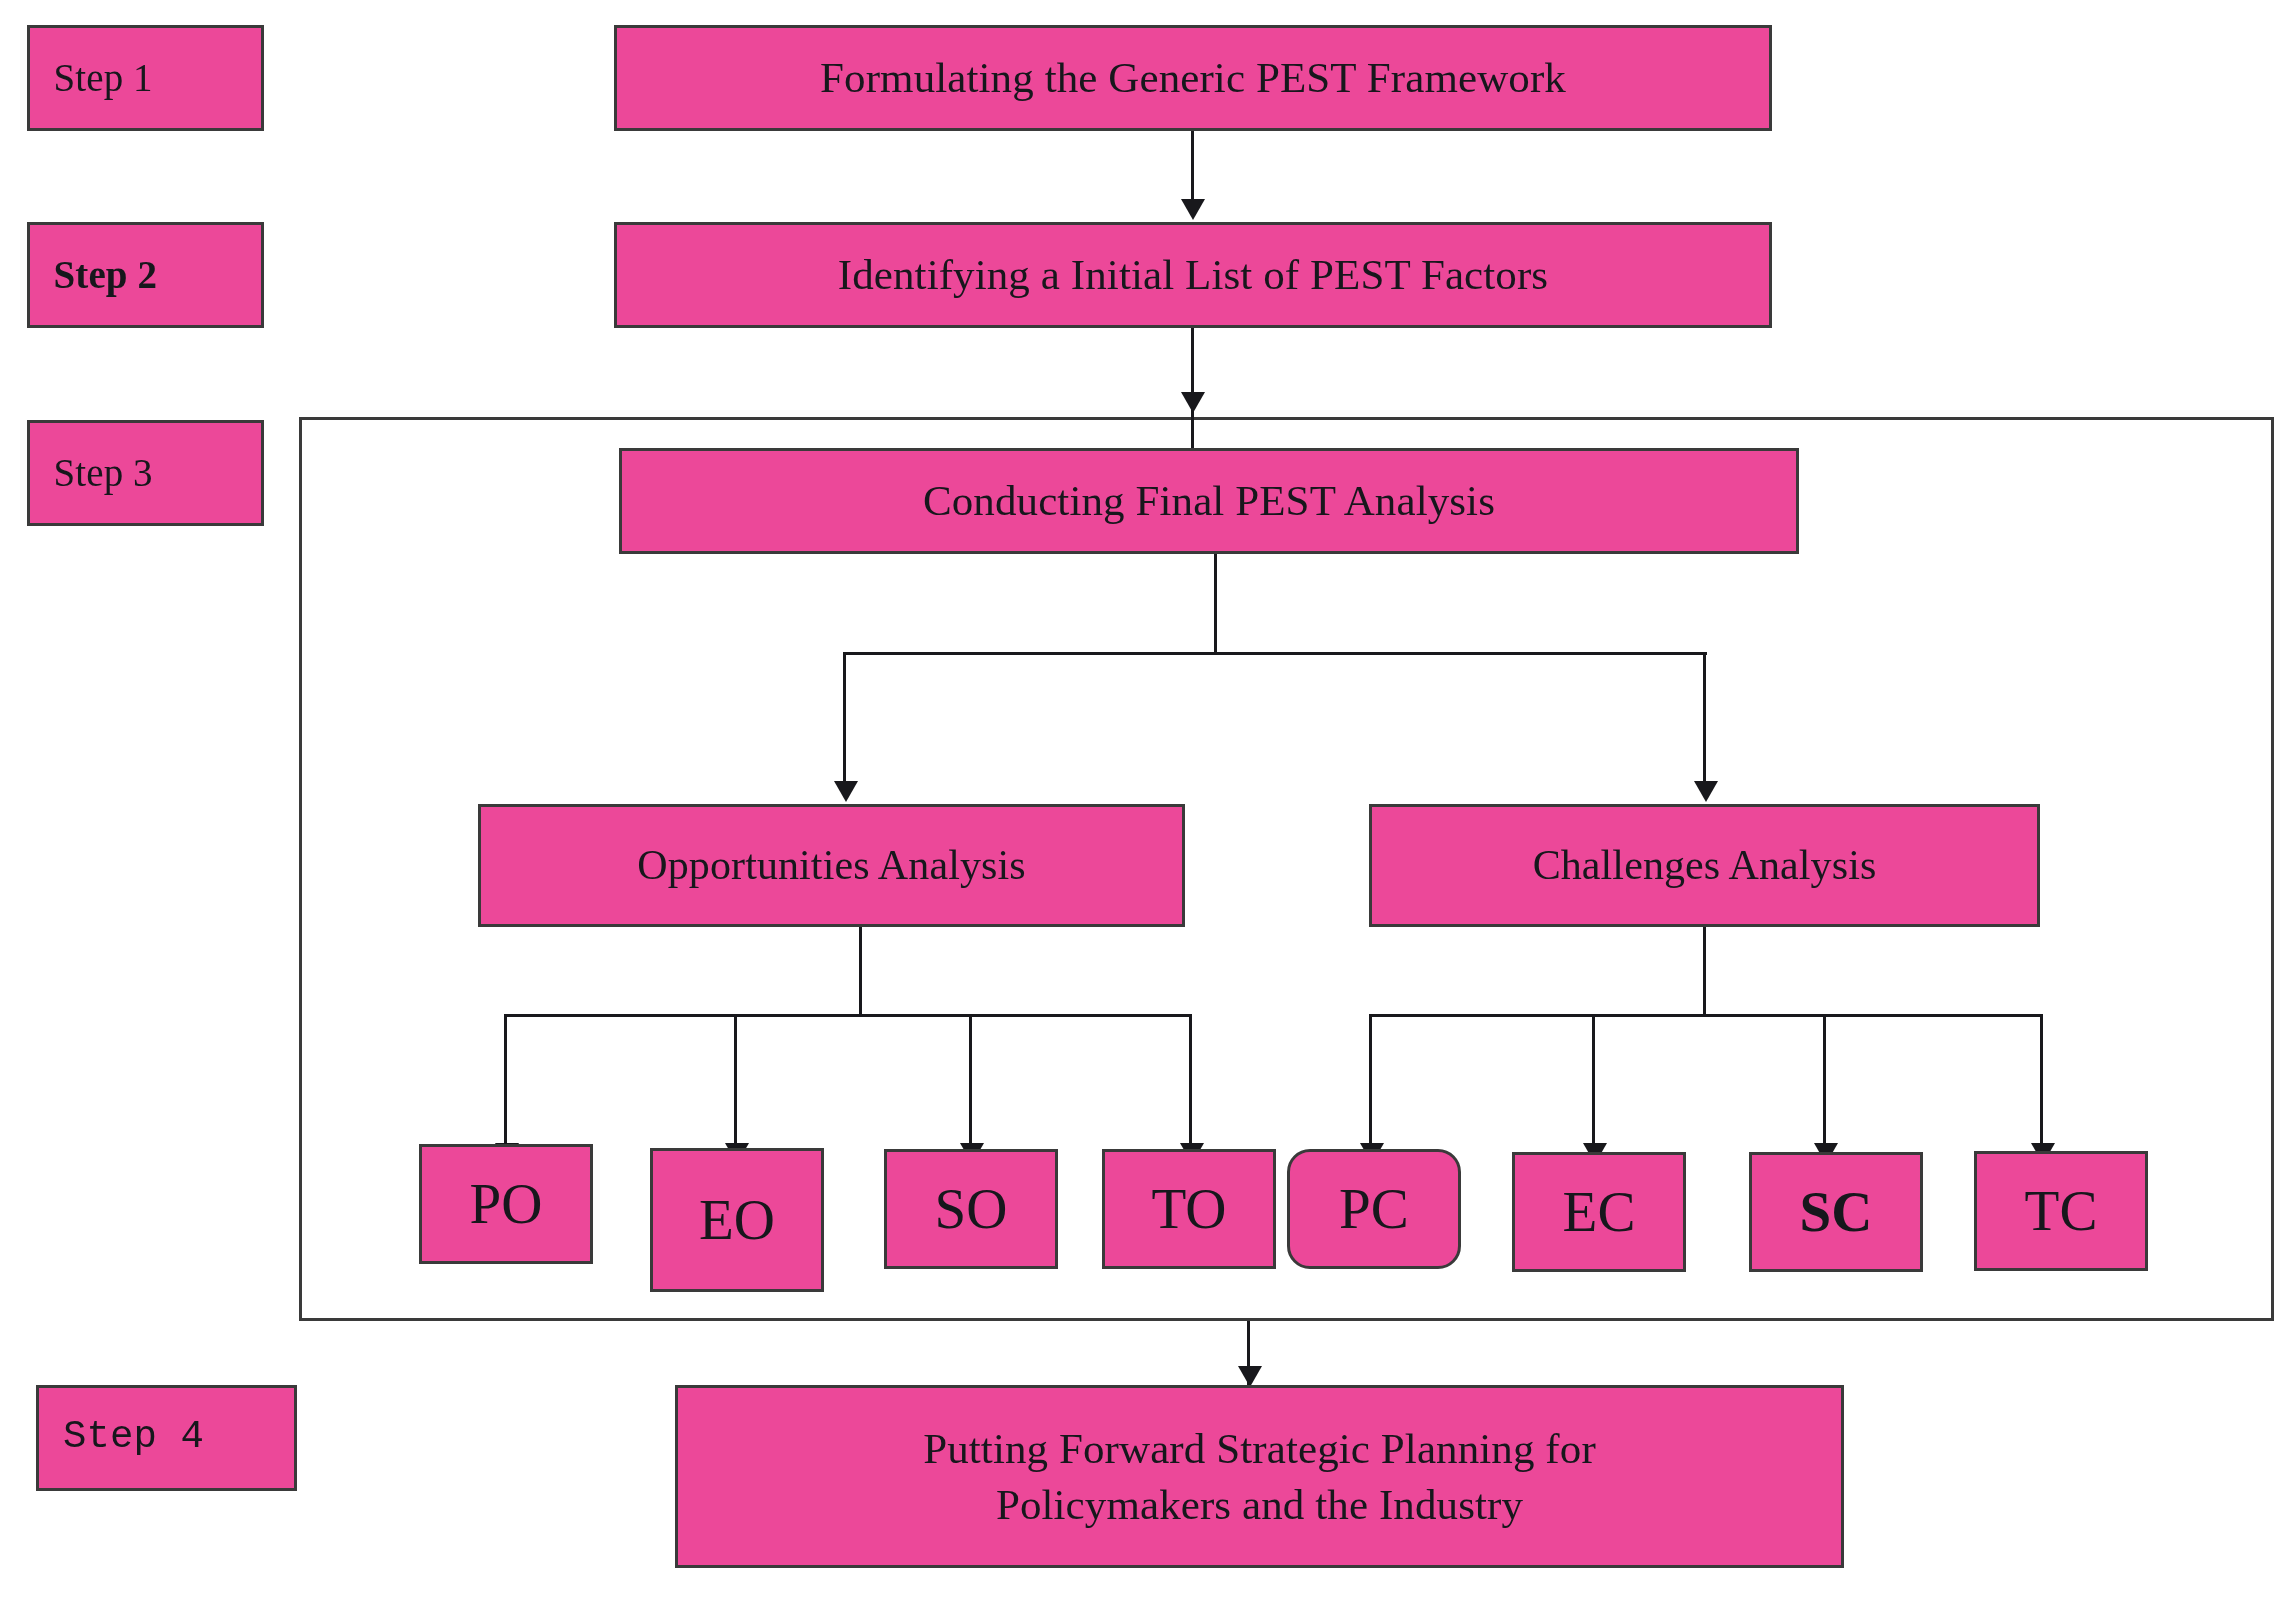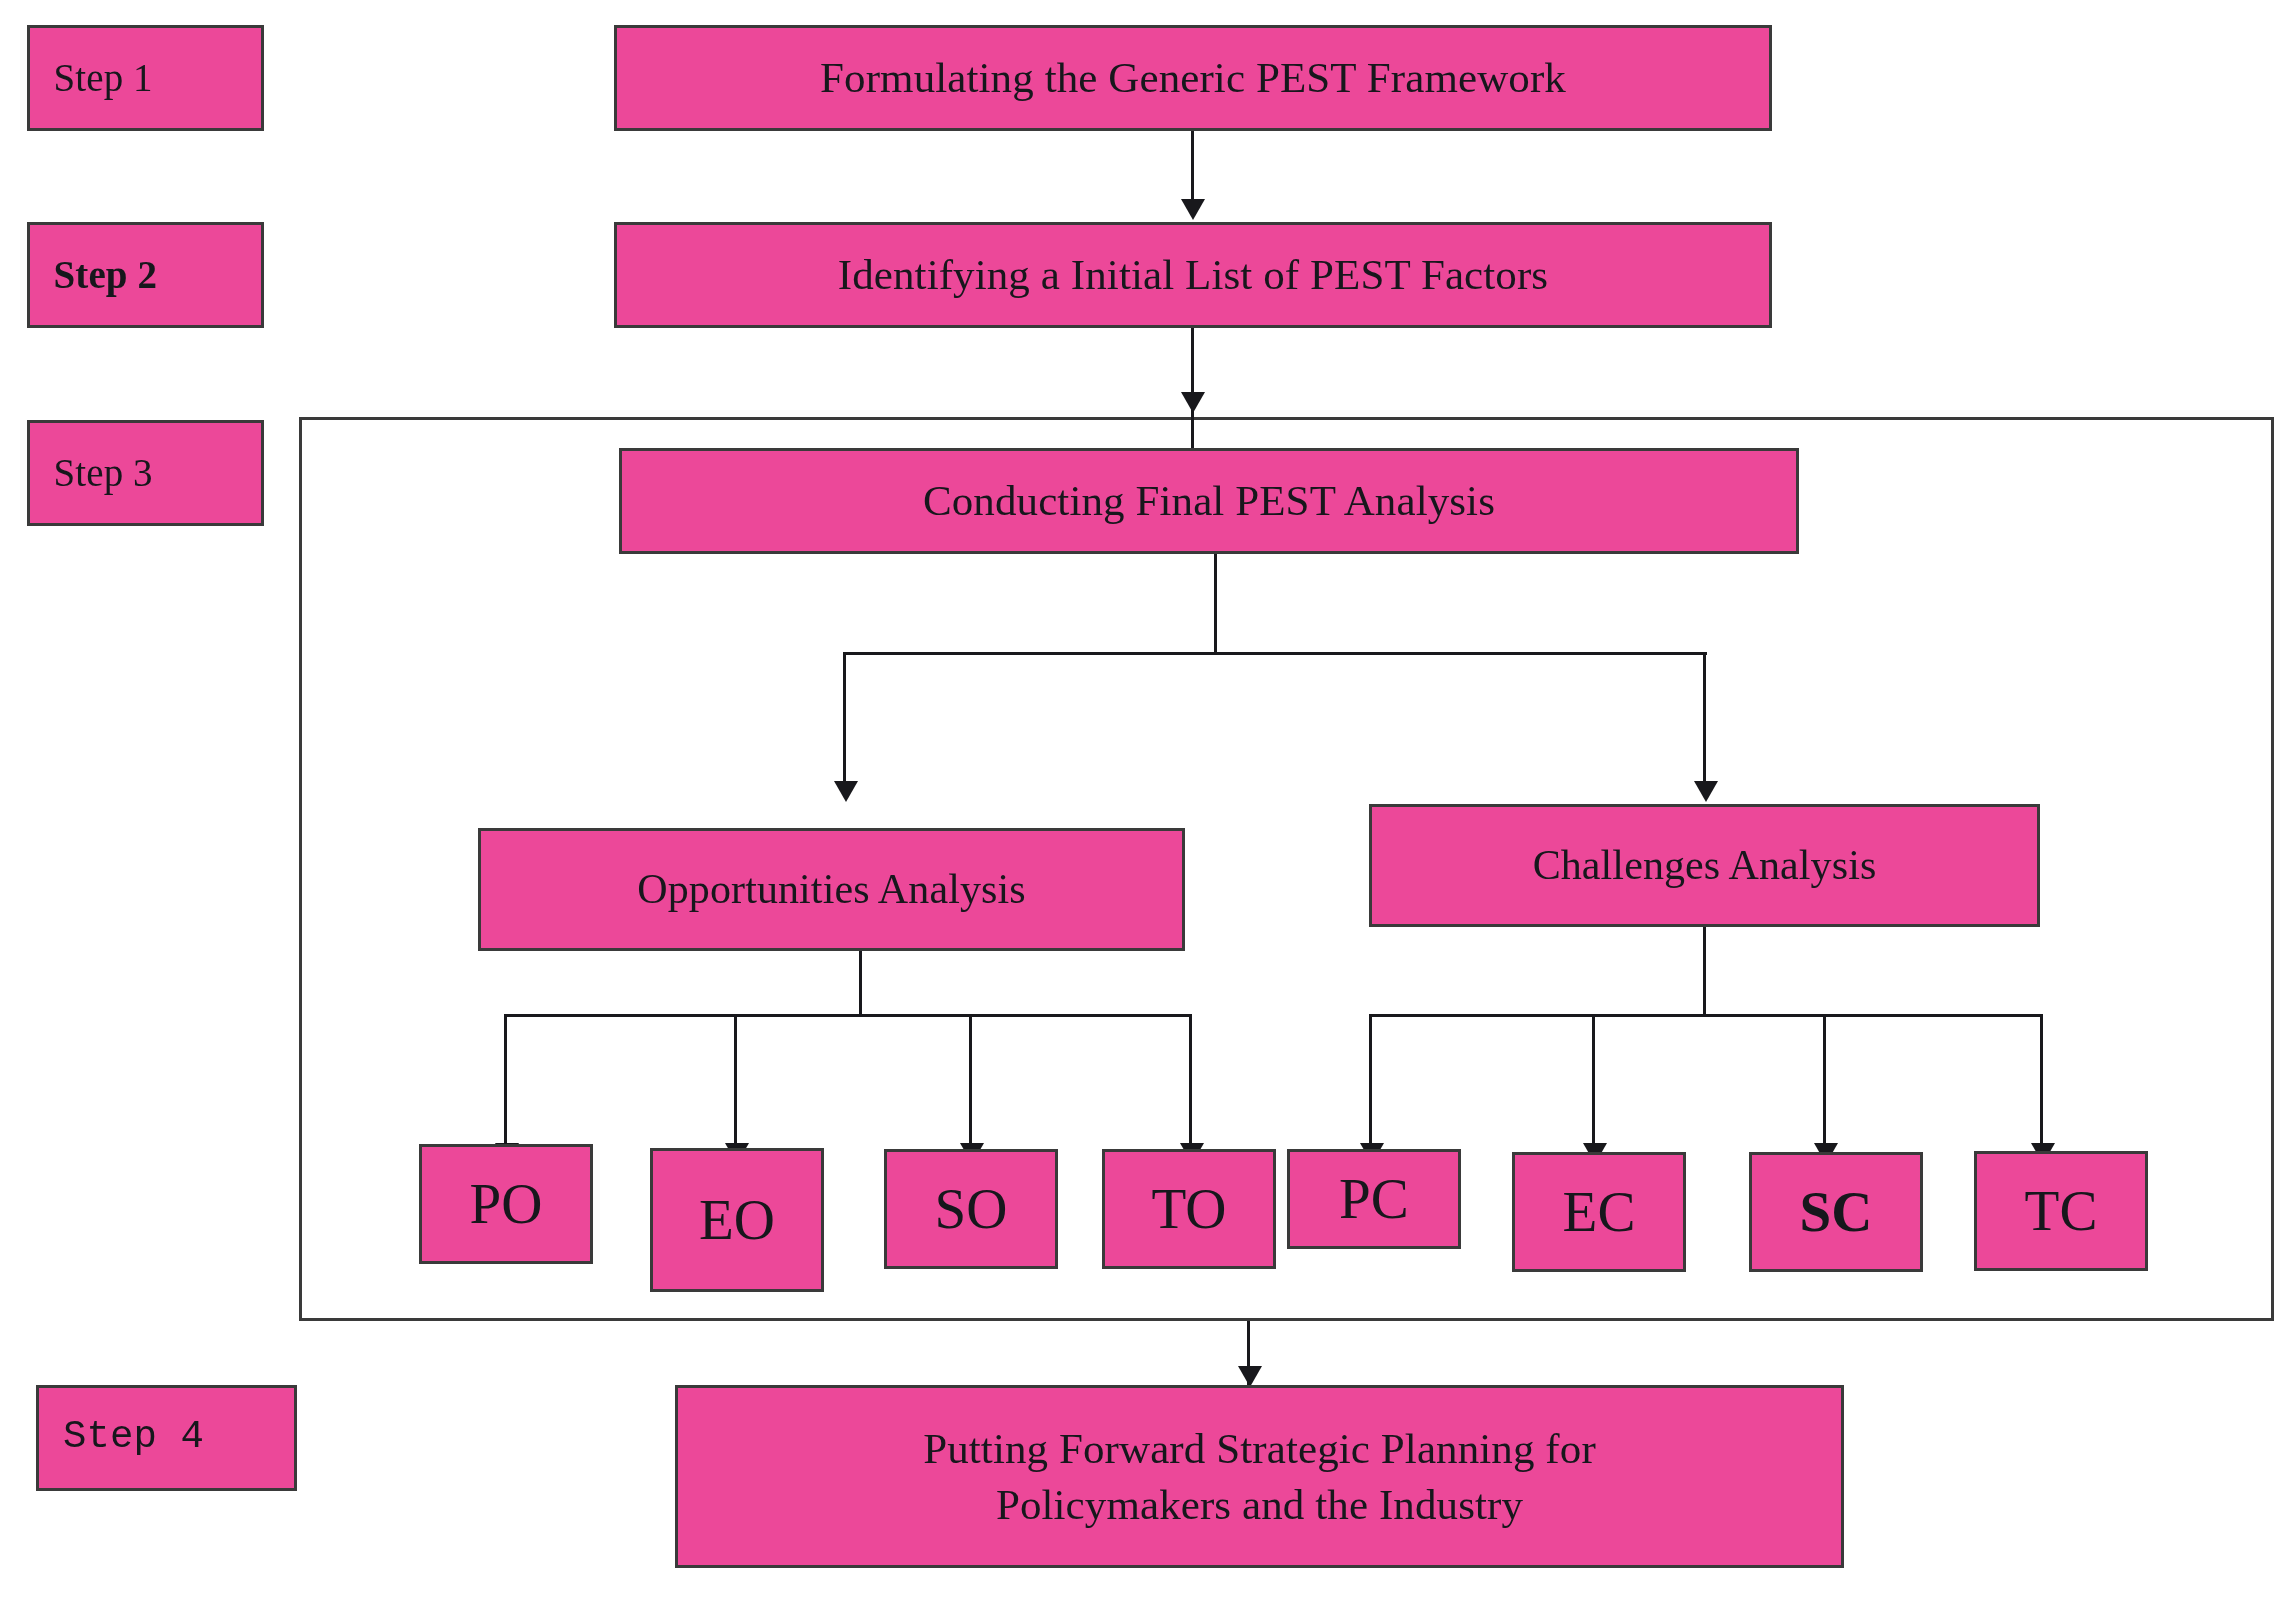--- a/index.html
+++ b/index.html
@@ -118,21 +118,21 @@
     <span class="txt">Conducting Final PEST Analysis</span>
   </div>
 
   <div class="conn vline" style="left:1214px; top:554px; height:101px;"></div>
   <div class="conn hline" style="left:843px; top:652px; width:864px;"></div>
   <div class="conn vline" style="left:843px; top:652px; height:133px;"></div>
   <div class="arrowhead" style="left:834px; top:781px;"></div>
   <div class="conn vline" style="left:1703px; top:652px; height:133px;"></div>
   <div class="arrowhead" style="left:1694px; top:781px;"></div>
 
-  <div class="node analysis" style="left:478px; top:828px; width:707px; height:123px;">
+  <div class="node analysis" style="left:478px; top:804px; width:707px; height:123px;">
     <span class="txt">Opportunities Analysis</span>
   </div>
 
   <div class="node analysis" style="left:1369px; top:804px; width:671px; height:123px;">
     <span class="txt">Challenges Analysis</span>
   </div>
 
   <div class="conn vline" style="left:859px; top:926px; height:91px;"></div>
   <div class="conn hline" style="left:504px; top:1014px; width:688px;"></div>
 
@@ -172,21 +172,21 @@
   </div>
 
   <div class="node leaf" style="left:884px; top:1149px; width:174px; height:120px;">
     <span class="txt">SO</span>
   </div>
 
   <div class="node leaf" style="left:1102px; top:1149px; width:174px; height:120px;">
     <span class="txt">TO</span>
   </div>
 
-  <div class="node leaf" style="left:1287px; top:1149px; width:174px; height:100px;">
+  <div class="node leaf" style="left:1287px; top:1149px; width:174px; height:120px;border-radius:23px;">
     <span class="txt">PC</span>
   </div>
 
   <div class="node leaf" style="left:1512px; top:1152px; width:174px; height:120px;">
     <span class="txt">EC</span>
   </div>
 
   <div class="node leaf" style="left:1749px; top:1152px; width:174px; height:120px;font-weight:bold;">
     <span class="txt">SC</span>
   </div>

